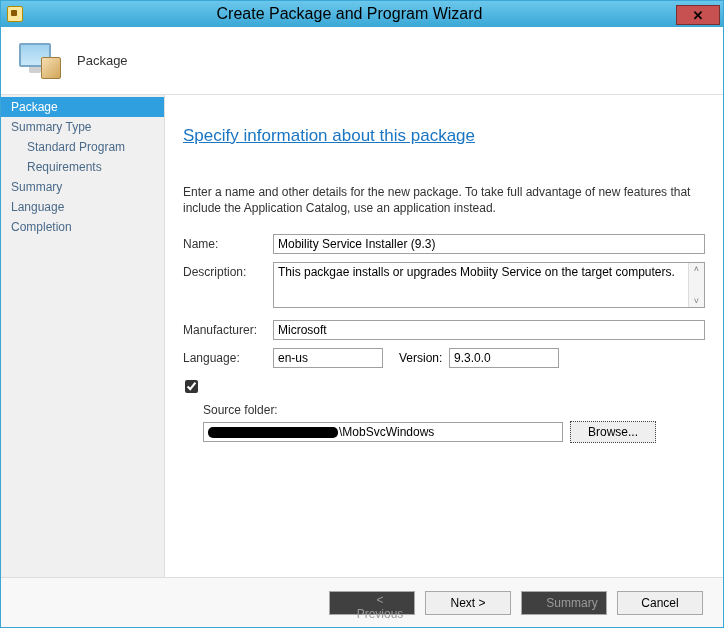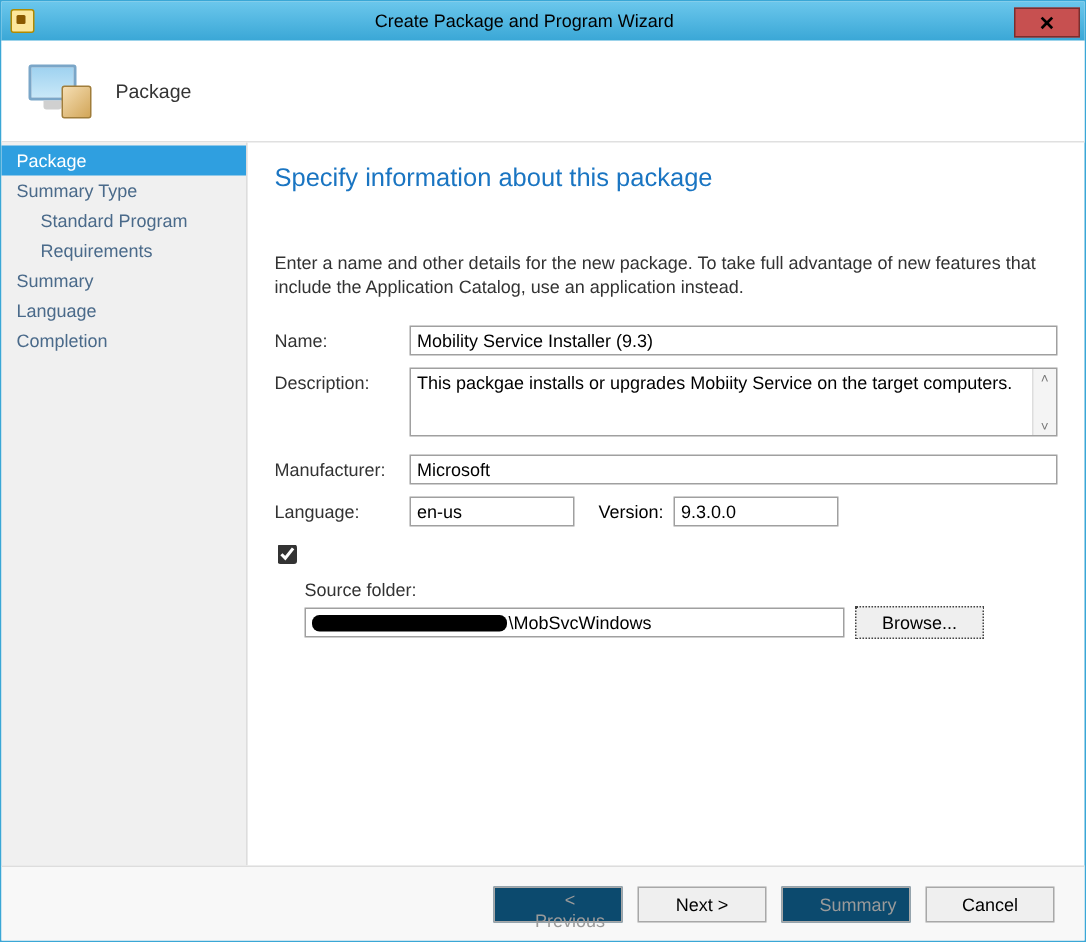--- a/index.html
+++ b/index.html
@@ -36,21 +36,21 @@
     position: relative;
   }
   .titlebar .sys-icon::after{
     content:"";
     position:absolute; top:3px; left:3px;
     width:6px; height:6px; background:#8a5a00; border-radius:1px;
   }
   .titlebar .title {
     flex: 1;
     text-align: center;
-    font-size: 12px;
+    font-size: 16px;
   }
   .titlebar .close {
     width: 44px;
     height: 20px;
     background: #c75050;
     border: 1px solid #7a2e2e;
     margin: 2px 3px 0 0;
     display: flex;
     align-items: center;
     justify-content: center;
@@ -126,21 +126,22 @@
   }
   .main {
     flex: 1;
     padding: 14px 18px 0 18px;
     position: relative;
   }
   .main h1 {
     color: #1a75c2;
     font-size: 17px;
     font-weight: normal;
-    margin: 0 0 38px 0;
+    margin: 17px 0 38px 0;
+    text-decoration: underline;
   }
   .instr {
     color: #333;
     margin-bottom: 18px;
     line-height: 1.35;
   }
   .form-row {
     display: flex;
     align-items: flex-start;
     margin-bottom: 8px;
@@ -245,21 +246,21 @@
   .footer button {
     width: 86px;
     height: 24px;
     border: 1px solid #a8a8a8;
     background: #efefef;
     font-family: inherit;
     font-size: 12px;
   }
   .footer button:disabled {
     color: #9a9a9a;
-    background: #0c4a6e;
+    background: #404040;
     padding-left: 22px;
   }
 </style>
 </head>
 <body>
 
 <div class="window">
 
   <div class="titlebar">
     <div class="sys-icon"></div>

